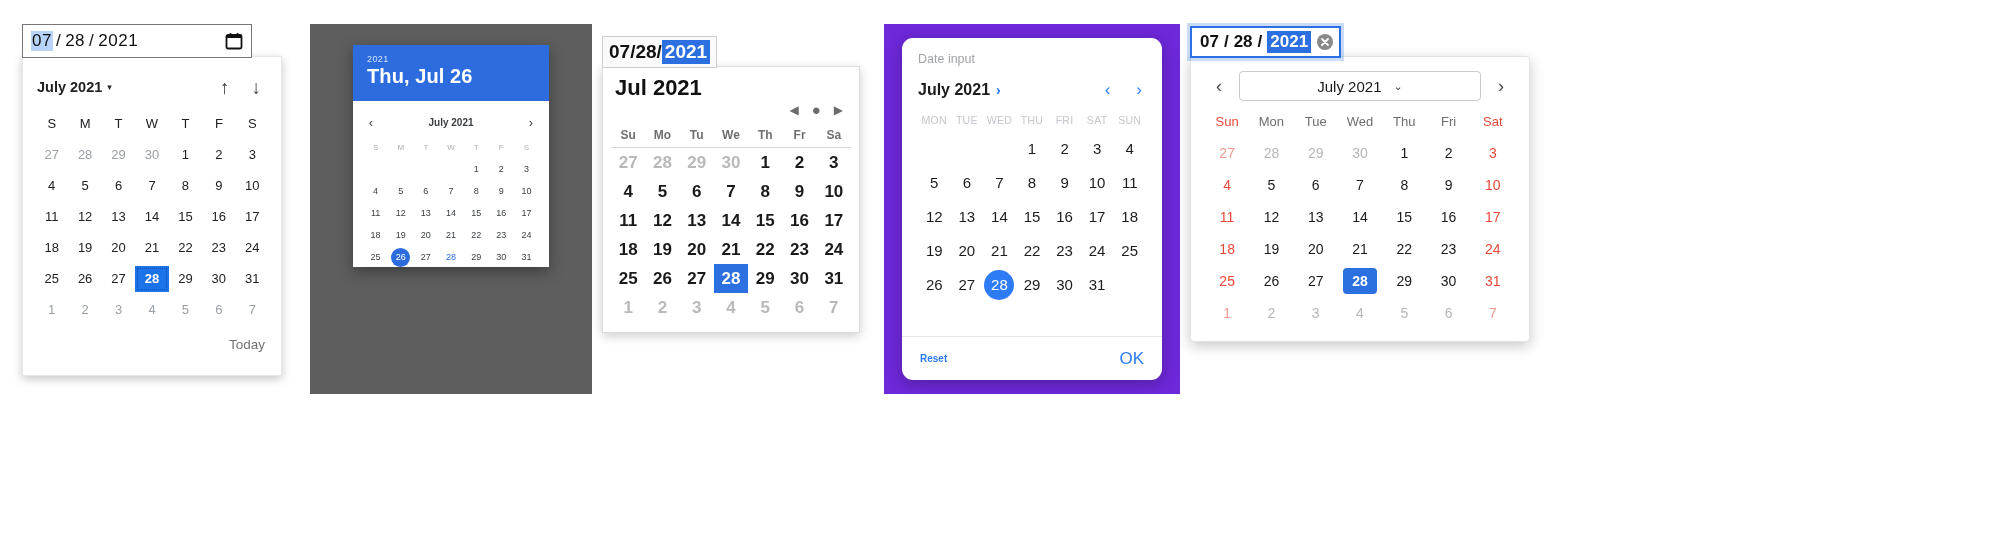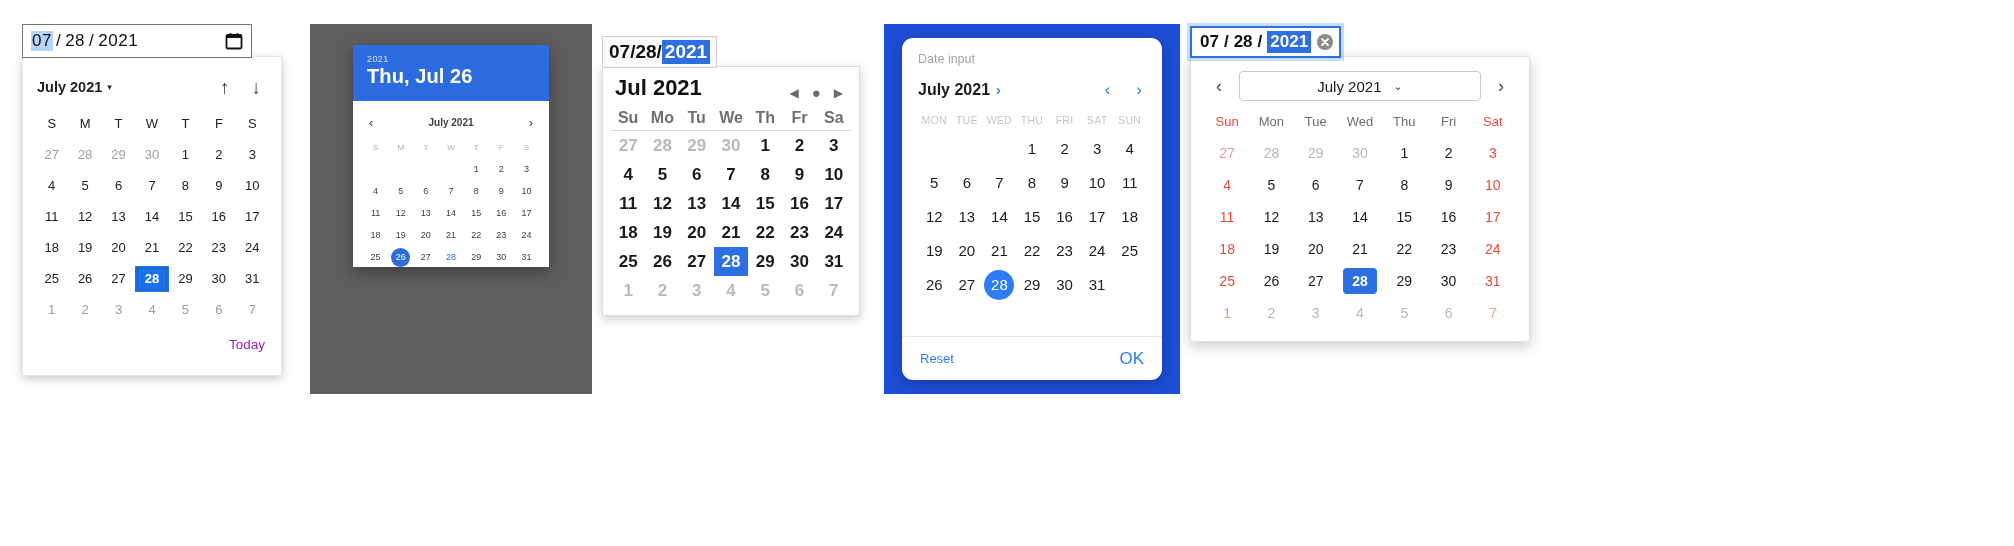--- a/index.html
+++ b/index.html
@@ -34,21 +34,21 @@
   .p1-month { font-size:14.5px; font-weight:bold; color:#222; }
   .p1-caret { margin-left:5px; font-size:9px; color:#222; }
   .p1-arrows { margin-left:auto; display:flex; gap:22px; padding-right:6px; }
   .p1-arrow { font-size:19px; color:#3c4043; line-height:1; }
   .p1-grid { display:grid; grid-template-columns:repeat(7,1fr); row-gap:5px; }
   .p1-dow { text-align:center; font-size:13px; color:#202124; height:26px; line-height:26px; }
   .p1-day { text-align:center; font-size:13px; color:#202124; height:26px; line-height:26px; }
   .p1-day.mute { color:#9aa0a6; }
   .p1-day.sel { background:#1a73e8; color:#fff; font-weight:bold; outline:1px dotted #174ea6; outline-offset:-3px;}
   .p1-foot { text-align:right; margin-top:12px; padding-right:4px; }
-  .p1-today { color:#a21caf; font-size:13.5px; }
+  .p1-today { color:#737373; font-size:13.5px; }
 
   
   #panel2 { position:absolute; left:310px; top:24px; width:282px; height:370px; background:#5e5e5e; }
   .p2-dialog { position:absolute; left:43px; top:21px; width:196px; background:#fff;
                box-shadow:0 5px 14px rgba(0,0,0,.35); }
   .p2-header { background:#2d6cdf; padding:9px 14px 13px 14px; }
   .p2-year { color:#cfe0fb; font-size:9px; letter-spacing:.4px; }
   .p2-date { color:#fff; font-size:20px; font-weight:bold; margin-top:1px; letter-spacing:.1px;}
   .p2-body { padding:8px 10px 0 10px; }
   .p2-nav { display:flex; align-items:center; height:26px; }
@@ -68,54 +68,54 @@
 
   
   #panel3 { position:absolute; left:602px; top:36px; width:258px; }
   .p3-input { position:relative; display:inline-flex; align-items:center;
     border:1px solid #cfcfcf; background:#fafafa; height:32px; padding:0 6px;
     font-size:19px; font-weight:bold; color:#111; z-index:3; letter-spacing:0px;}
   .p3-sel { background:#2b6fe0; color:#fff; padding:1px 3px; }
   .p3-pop { position:absolute; left:0; top:30px; width:258px; background:#fff;
             border:1px solid #dcdcdc; box-shadow:0 3px 10px rgba(0,0,0,.2);
             padding:6px 8px 10px 8px; z-index:2; }
-  .p3-head { display:flex; align-items:flex-end; padding:2px 4px 4px 4px; }
+  .p3-head { display:flex; align-items:flex-start; padding:2px 4px 4px 4px;flex-direction:column; }
   .p3-title { font-size:22px; font-weight:bold; color:#111; }
   .p3-nav { margin-left:auto; display:flex; align-items:center; gap:13px; padding-right:4px;}
   .p3-nav span { color:#6b6b6b; font-size:12px; }
   .p3-nav .dot { font-size:15px; }
   .p3-grid { display:grid; grid-template-columns:repeat(7,1fr); }
-  .p3-dow { text-align:center; font-size:16px; font-weight:bold; color:#6f6f6f;
+  .p3-dow { text-align:center; font-size:12px; font-weight:bold; color:#6f6f6f;
             height:26px; line-height:26px; border-bottom:1px solid #d7d7d7; }
   .p3-day { text-align:center; font-size:17px; font-weight:bold; color:#1a1a1a;
             height:29px; line-height:29px; }
   .p3-day.mute { color:#b9b9b9; }
   .p3-day.sel { background:#2b6fe0; color:#fff; }
 
   
-  #panel4 { position:absolute; left:884px; top:24px; width:296px; height:370px; background:#1d4ed8; }
+  #panel4 { position:absolute; left:884px; top:24px; width:296px; height:370px; background:#6d28d9; }
   .p4-card { position:absolute; left:18px; top:14px; width:260px; height:342px;
              background:#fff; border-radius:11px; box-shadow:0 4px 16px rgba(0,0,0,.25);
              padding:14px 16px 0 16px; }
   .p4-label { font-size:12.5px; color:#a0a3a8; margin-bottom:10px; }
   .p4-head { display:flex; align-items:center; height:28px; }
   .p4-month { font-size:16px; font-weight:bold; color:#1c1c1e; }
   .p4-chev-blue { color:#2d7cf6; font-size:14px; font-weight:bold; margin-left:6px; }
   .p4-nav { margin-left:auto; display:flex; gap:26px; padding-right:4px; }
   .p4-nav span { color:#2d7cf6; font-size:17px; }
   .p4-grid { display:grid; grid-template-columns:repeat(7,1fr); row-gap:4px; margin-top:6px; }
   .p4-dow { text-align:center; font-size:10.5px; color:#c3c6cb; height:20px; line-height:20px; letter-spacing:.3px;}
   .p4-day { text-align:center; font-size:15px; color:#1c1c1e; height:30px; line-height:30px; }
   .p4-day.blank { color:transparent; }
   .p4-day.sel span { display:inline-block; width:30px; height:30px; line-height:30px;
                      border-radius:50%; background:#2d7cf6; color:#fff; }
   .p4-foot { position:absolute; left:0; bottom:0; width:100%;
              border-top:1px solid #e6e6e8; display:flex; align-items:center;
              padding:0 18px; height:44px; }
-  .p4-reset { color:#2d7cf6; font-size:13px; }
+  .p4-reset { color:#2d7cf6; font-size:10px;font-weight:bold; }
   .p4-ok { color:#2d7cf6; font-size:17px; margin-left:auto; }
 
   
   #panel5 { position:absolute; left:1190px; top:26px; width:340px; }
   .p5-input { position:relative; display:inline-flex; align-items:center;
     height:32px; border:2px solid #2b6fe0; background:#fff; padding:0 6px 0 8px;
     box-shadow:0 0 0 3px rgba(43,111,224,.25); z-index:3;
     font-size:17px; font-weight:bold; color:#111; }
   .p5-slash { padding:0 5px; }
   .p5-sel { background:#2b6fe0; color:#fff; padding:1px 3px; }

